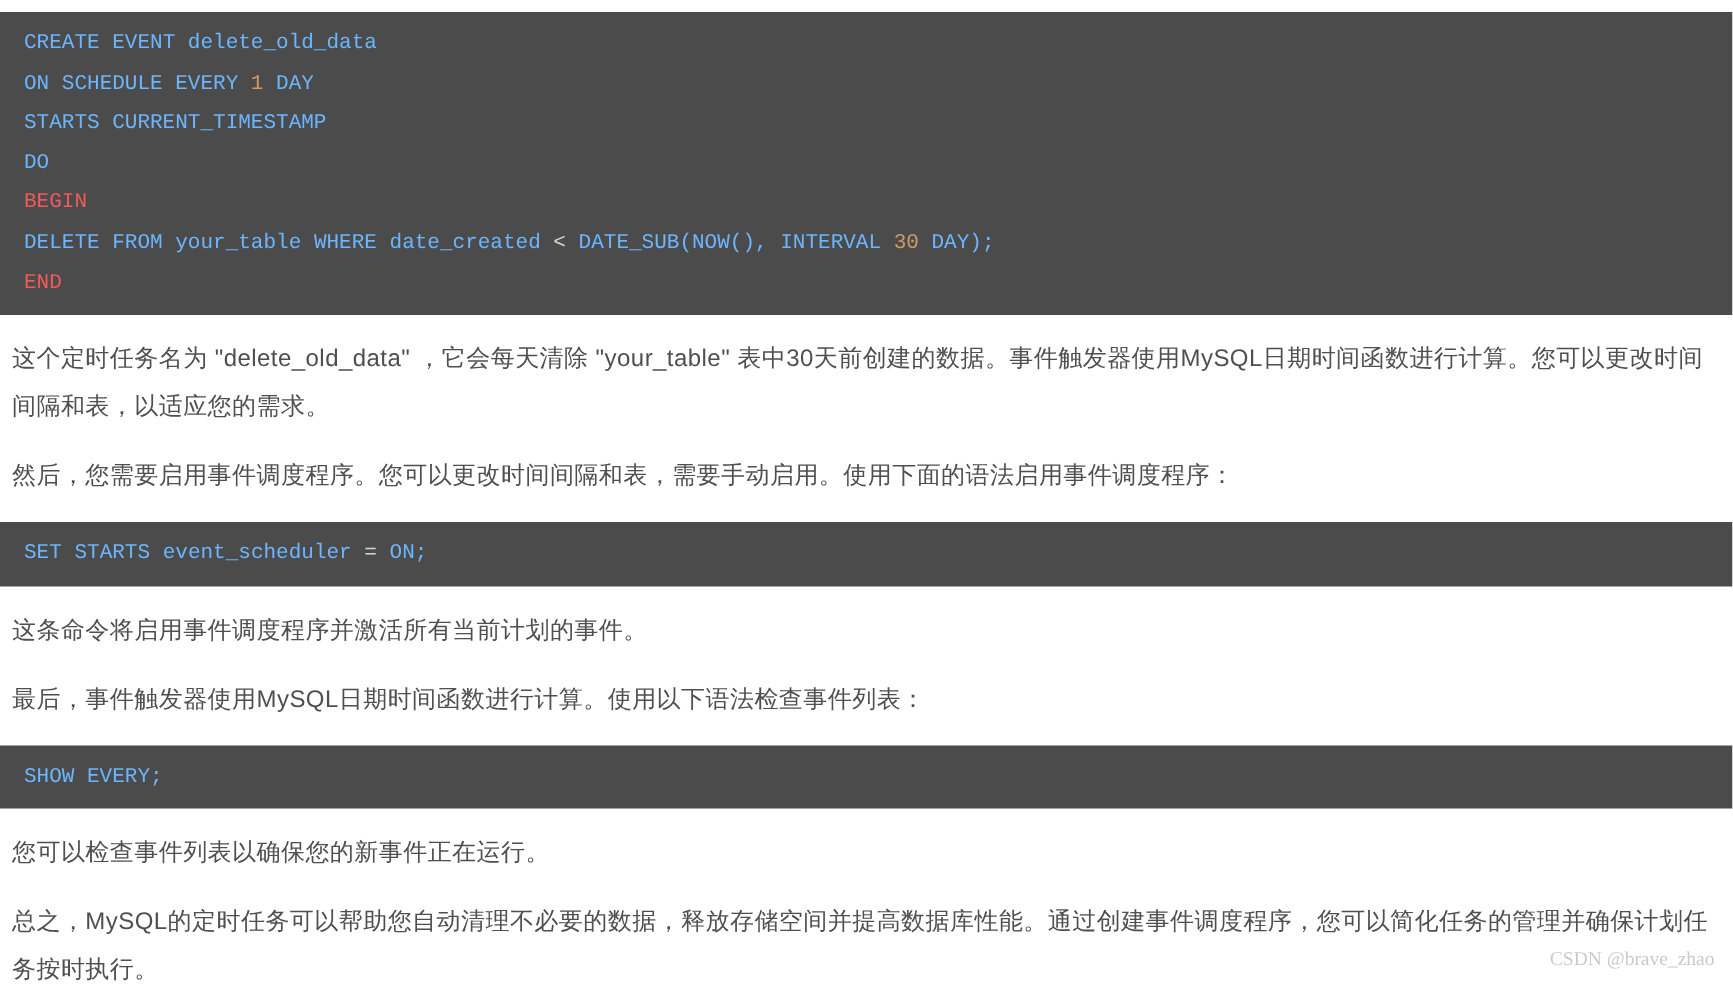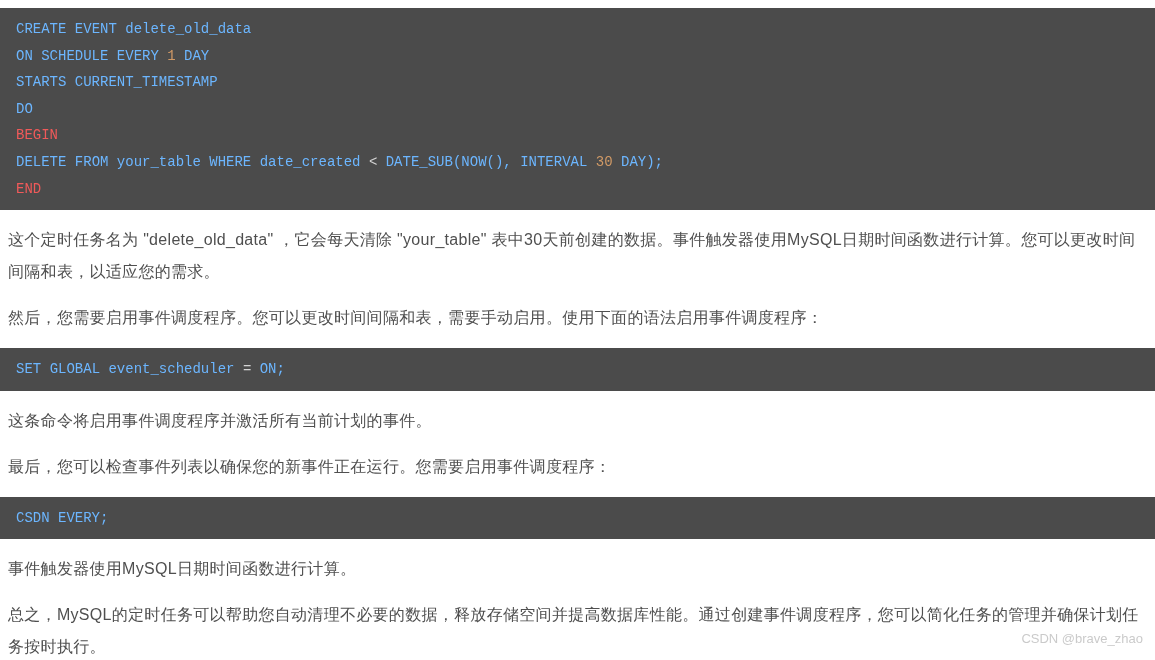--- a/index.html
+++ b/index.html
@@ -42,43 +42,43 @@
       color: #4f4f4f;
       line-height: 2;
       letter-spacing: 0.3px;
     }
     .watermark {
       position: fixed;
       bottom: 8px;
       right: 12px;
       color: rgba(150,150,150,0.5);
       font-size: 13px;
-      font-family: Liberation Sans, sans-serif;
+      font-family: Liberation Serif, serif;
     }
   </style>
 </head>
 <body>
 
 <div class="code-block"><span class="keyword-blue">CREATE</span><span class="keyword-blue"> EVENT delete_old_data</span>
 <span class="keyword-blue">ON</span><span class="keyword-blue"> SCHEDULE EVERY </span><span class="number-orange">1</span><span class="keyword-blue"> DAY</span>
 <span class="keyword-blue">STARTS CURRENT_TIMESTAMP</span>
 <span class="keyword-blue">DO</span>
 <span class="keyword-red">BEGIN</span>
 <span class="keyword-blue">DELETE</span><span class="keyword-blue"> </span><span class="keyword-blue">FROM</span><span class="keyword-blue"> your_table </span><span class="keyword-blue">WHERE</span><span class="keyword-blue"> date_created </span><span class="plain-code">&lt;</span><span class="keyword-blue"> DATE_SUB(</span><span class="keyword-blue">NOW</span><span class="keyword-blue">(), </span><span class="keyword-blue">INTERVAL</span><span class="keyword-blue"> </span><span class="number-orange">30</span><span class="keyword-blue"> </span><span class="keyword-blue">DAY</span><span class="keyword-blue">);</span>
 <span class="keyword-red">END</span></div>
 
 <p class="paragraph">这个定时任务名为 "delete_old_data" ，它会每天清除 "your_table" 表中30天前创建的数据。事件触发器使用MySQL日期时间函数进行计算。您可以更改时间间隔和表，以适应您的需求。</p>
 
 <p class="paragraph">然后，您需要启用事件调度程序。您可以更改时间间隔和表，需要手动启用。使用下面的语法启用事件调度程序：</p>
 
-<div class="code-block"><span class="keyword-blue">SET</span><span class="keyword-blue"> </span><span class="keyword-blue">GLOBAL</span><span class="keyword-blue"> event_scheduler </span><span class="plain-code">=</span><span class="keyword-blue"> </span><span class="keyword-blue">ON</span><span class="keyword-blue">;</span></div>
+<div class="code-block"><span class="keyword-blue">SET</span><span class="keyword-blue"> </span><span class="keyword-blue">STARTS</span><span class="keyword-blue"> event_scheduler </span><span class="plain-code">=</span><span class="keyword-blue"> </span><span class="keyword-blue">ON</span><span class="keyword-blue">;</span></div>
 
 <p class="paragraph">这条命令将启用事件调度程序并激活所有当前计划的事件。</p>
 
-<p class="paragraph">最后，您可以检查事件列表以确保您的新事件正在运行。您需要启用事件调度程序：</p>
+<p class="paragraph">最后，事件触发器使用MySQL日期时间函数进行计算。使用以下语法检查事件列表：</p>
 
-<div class="code-block"><span class="keyword-blue">CSDN</span><span class="keyword-blue"> EVERY;</span></div>
+<div class="code-block"><span class="keyword-blue">SHOW</span><span class="keyword-blue"> EVERY;</span></div>
 
-<p class="paragraph">事件触发器使用MySQL日期时间函数进行计算。</p>
+<p class="paragraph">您可以检查事件列表以确保您的新事件正在运行。</p>
 
 <p class="paragraph">总之，MySQL的定时任务可以帮助您自动清理不必要的数据，释放存储空间并提高数据库性能。通过创建事件调度程序，您可以简化任务的管理并确保计划任务按时执行。</p>
 
 <div class="watermark">CSDN @brave_zhao</div>
 
 </body></html>

